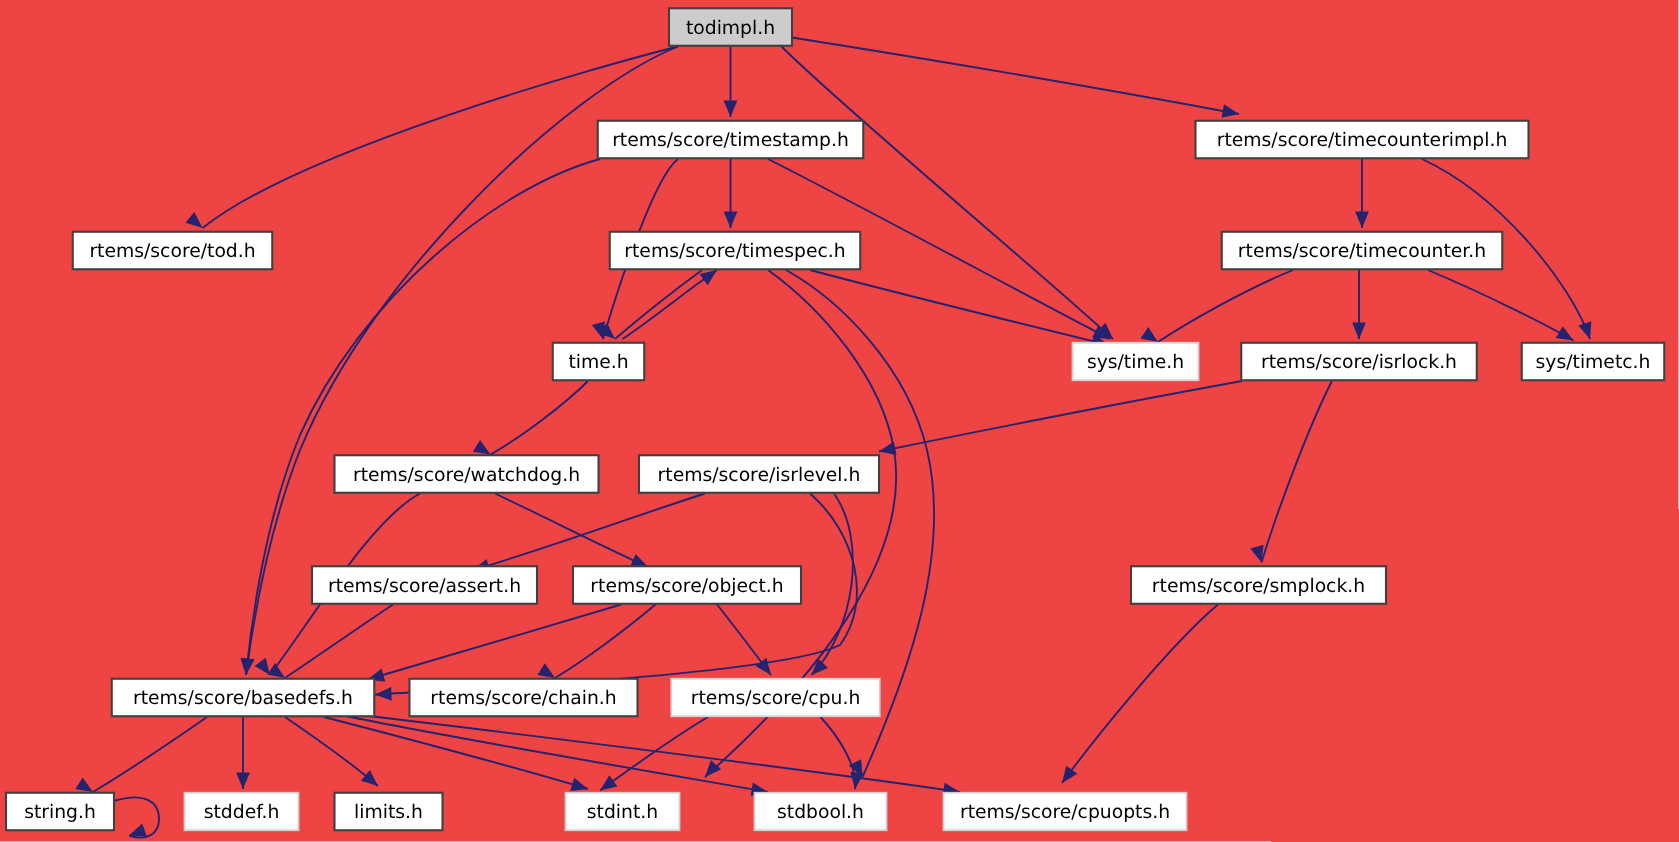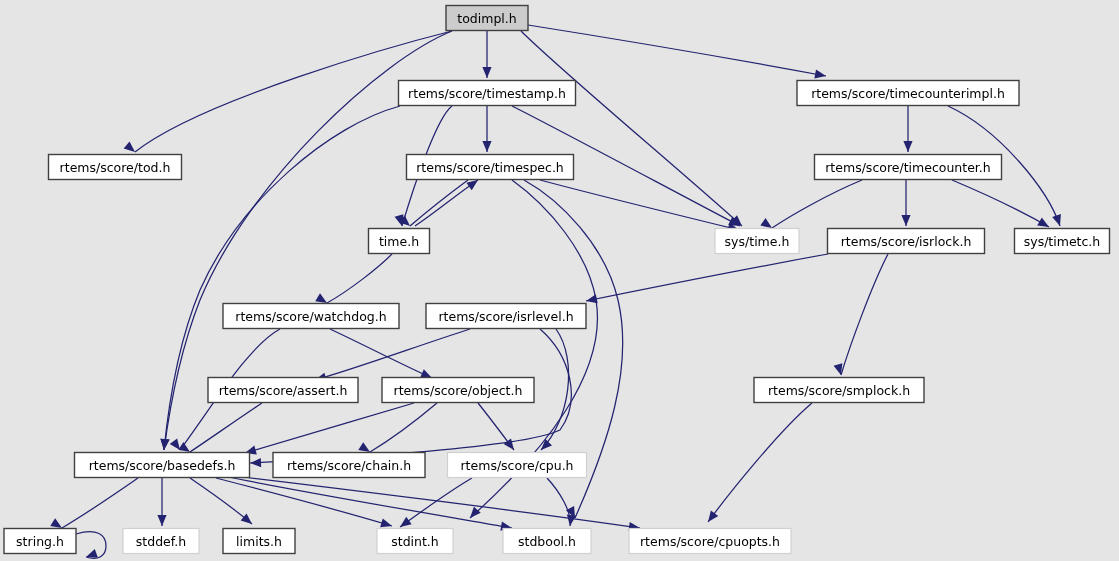--- a/index.html
+++ b/index.html
@@ -1,16 +1,16 @@
 <!DOCTYPE html>
 <html><head>
 <meta charset="utf-8">
 <style>
   html,body{margin:0;padding:0;background:#ffffff;}
-  #stage{position:relative;width:1119px;height:561px;background:#e5e5e5;
+  #stage{position:relative;width:1119px;height:561px;background:#ef4444;
          font-family:"DejaVu Sans","Liberation Sans",sans-serif;overflow:hidden;}
   svg#graph{position:absolute;left:0;top:0;width:1119px;height:561px;}
   .nodebox{fill:#ffffff;stroke:#404040;stroke-width:1.4;}
   .nodebox.root{fill:#cccccc;stroke:#404040;stroke-width:1.4;}
   .nodebox.sys{fill:#ffffff;stroke:#d0d0d0;stroke-width:1.2;}
   .nodelabel{font-family:"DejaVu Sans","Liberation Sans",sans-serif;
              font-size:12.5px;fill:#000000;text-anchor:middle;dominant-baseline:middle;}
   .edge{fill:none;stroke:#232370;stroke-width:1.25;}
   .ahead{fill:#232370;stroke:none;}
 </style>

